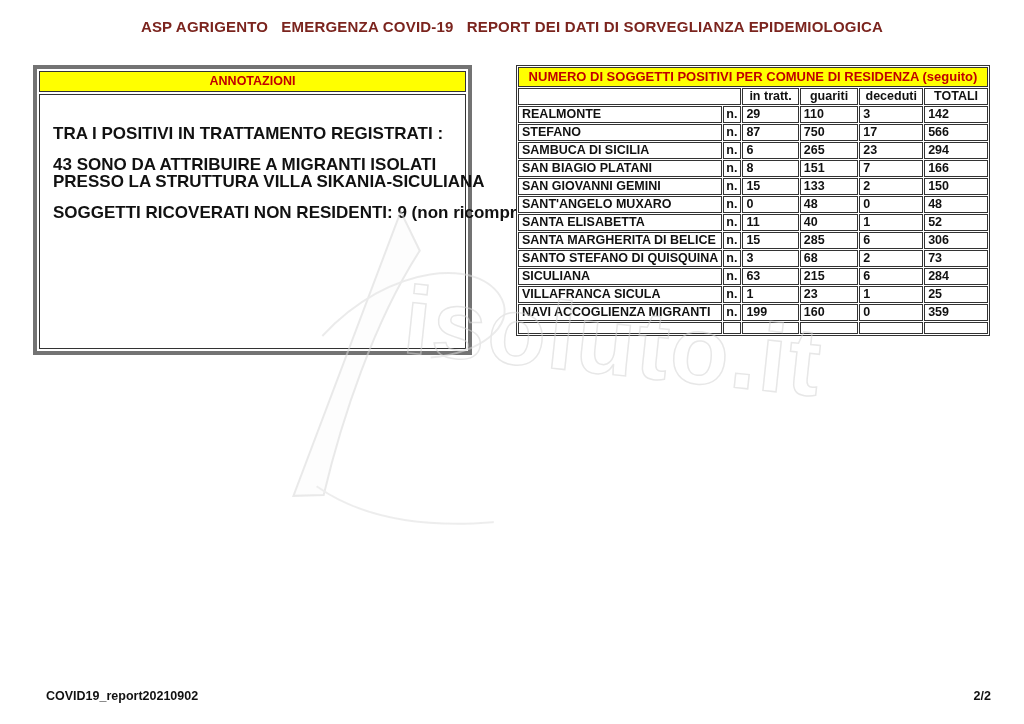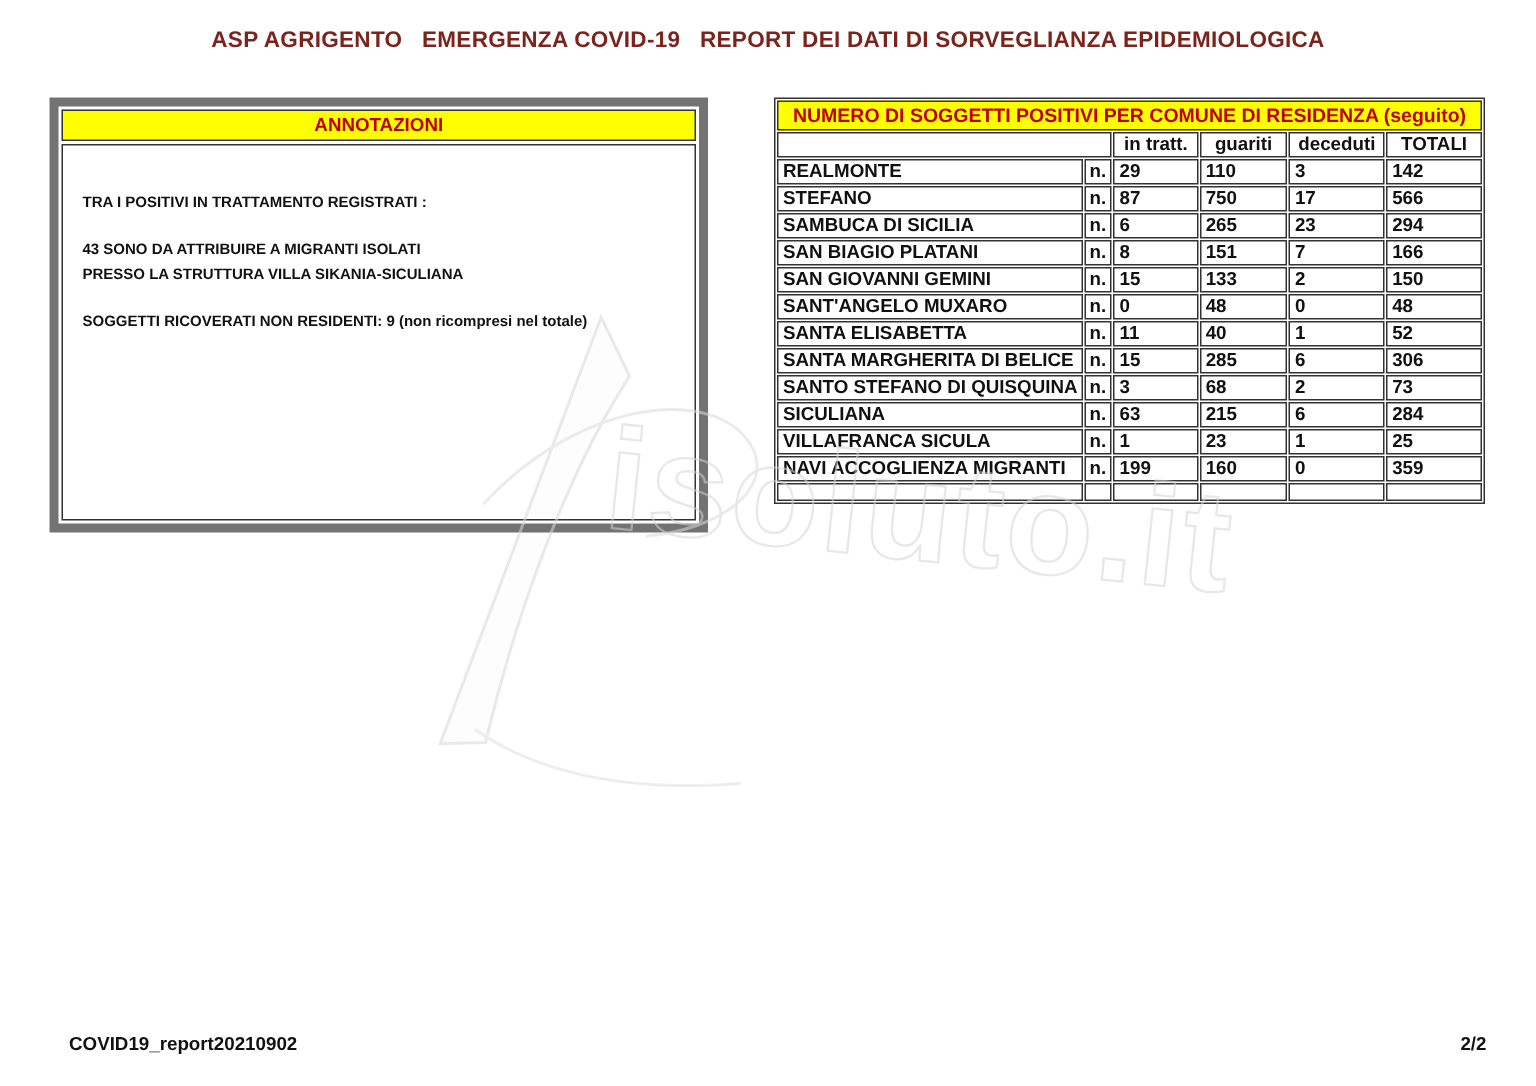--- a/index.html
+++ b/index.html
@@ -20,21 +20,21 @@
     white-space: pre;
     letter-spacing: 0.2px;
   }
 
   
   .annot-box {
     position: absolute;
     left: 33px; top: 65px;
     width: 439px; height: 290px;
     box-sizing: border-box;
-    border: 6px solid #737373;
+    border: 4px solid #737373;
     background: #fff;
     padding: 2px;
     display: flex;
     flex-direction: column;
     gap: 2px;
   }
   .annot-header {
     border: 1px solid #333;
     background: #ffff00;
     color: #c00000;
@@ -42,21 +42,21 @@
     font-weight: bold;
     text-align: center;
     height: 19px;
     line-height: 19px;
     flex: 0 0 auto;
   }
   .annot-body {
     border: 1px solid #333;
     flex: 1 1 auto;
     padding: 30px 8px 0 13px;
-    font-size: 10px;
+    font-size: 17px;
     font-weight: bold;
     color: #111;
     box-sizing: border-box;
   }
   .annot-body .para { margin: 0; }
   .annot-body .para + .para { margin-top: 14px; }
   .annot-body .line { line-height: 17px; white-space: pre; }
 
   
   .pos-table {

